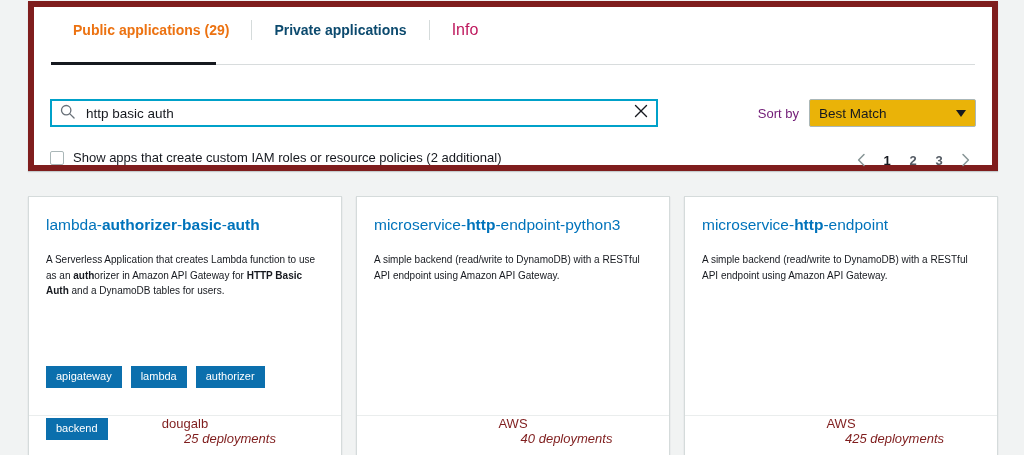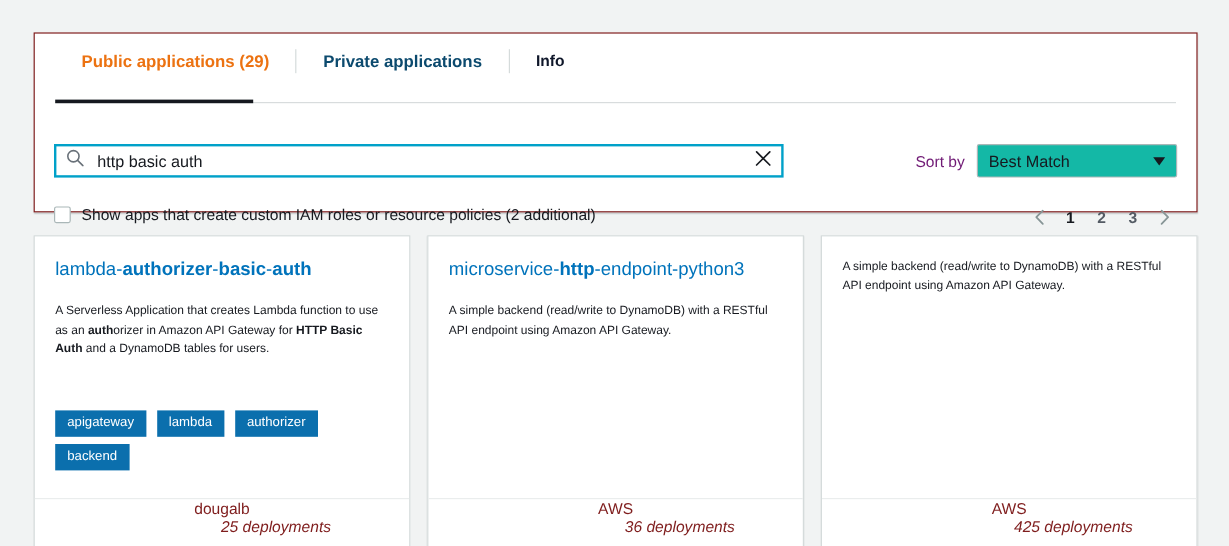--- a/index.html
+++ b/index.html
@@ -8,24 +8,24 @@
     width: 1024px; height: 455px;
     background: #f1f3f3;
     font-family: "Liberation Sans", sans-serif;
     -webkit-font-smoothing: antialiased;
   }
   .page { position: relative; width: 1024px; height: 455px; overflow: hidden; }
 
   
   .panel {
     position: absolute;
-    left: 28px; top: 27px;
-    width: 970px; height: 150px;
+    left: 28px; top: 1px;
+    width: 970px; height: 170px;
     background: #ffffff;
-    border: 1px solid #7f1d1d;
+    border: 6px solid #7f1d1d;
     box-shadow: 0 1px 1px 0 rgba(0,28,36,0.18);
   }
 
   .tabbar {
     position: relative;
     height: 45px;
     margin: 0 17px;
     display: flex;
     align-items: center;
   }
@@ -41,23 +41,23 @@
   }
   .tab.active {
     color: #ec7211;
     font-weight: bold;
   }
   .tab.inactive {
     color: #0c4a6e;
     font-weight: bold;
   }
   .tab.linkish {
-    color: #0f172a;
-    font-weight: bold;
-    font-size: 13px;
+    color: #be185d;
+    font-weight: normal;
+    font-size: 16px;
   }
   .tab-sep {
     width: 1px;
     height: 20px;
     background: #d5dbdb;
     flex: 0 0 1px;
   }
   .tabline {
     position: absolute;
     left: 17px; right: 17px;
@@ -110,21 +110,21 @@
   }
   .sortlabel {
     font-size: 13px;
     color: #701a75;
     margin-right: 10px;
   }
   .select {
     width: 167px; height: 28px;
     border: 1px solid #aab7b8;
     border-radius: 2px;
-    background: #14b8a6;
+    background: #eab308;
     display: flex;
     align-items: center;
     padding: 0 9px;
     font-size: 13.5px;
     color: #16191f;
     cursor: pointer;
     position: relative;
   }
   .caret {
     position: absolute;
@@ -218,20 +218,21 @@
   }
   .tag {
     background: #0b6fad;
     color: #fff;
     font-size: 11px;
     line-height: 1;
     padding: 5px 10px 6px 10px;
     border-radius: 0;
     white-space: nowrap;
     cursor: pointer;
+    margin-top: 24px;
   }
   .card-foot {
     position: absolute;
     left: 0; right: 0; bottom: 0;
     height: 44px;
     border-top: 1px solid #eaeded;
     display: flex;
     align-items: center;
     padding: 0 17px;
     font-size: 13px;
@@ -336,26 +337,27 @@
     </div>
 
     <div class="card card2">
       <div class="card-body">
         <div class="card-title"><span>microservice-</span><b>http</b><span>-endpoint-python3</span></div>
         <div class="card-desc"><span>A simple backend (read/write to DynamoDB) with a RESTful API endpoint using Amazon API Gateway.</span></div>
       </div>
       <div class="tags"></div>
       <div class="card-foot">
         <span class="foot-author">AWS</span>
-        <span class="foot-deploys">36 deployments</span>
+        <span class="foot-deploys">40 deployments</span>
       </div>
     </div>
 
     <div class="card card3">
       <div class="card-body">
+        <div class="card-title"><span>microservice-</span><b>http</b><span>-endpoint</span></div>
         <div class="card-desc"><span>A simple backend (read/write to DynamoDB) with a RESTful API endpoint using Amazon API Gateway.</span></div>
       </div>
       <div class="tags"></div>
       <div class="card-foot">
         <span class="foot-author">AWS</span>
         <span class="foot-deploys">425 deployments</span>
       </div>
     </div>
 
   </div>

